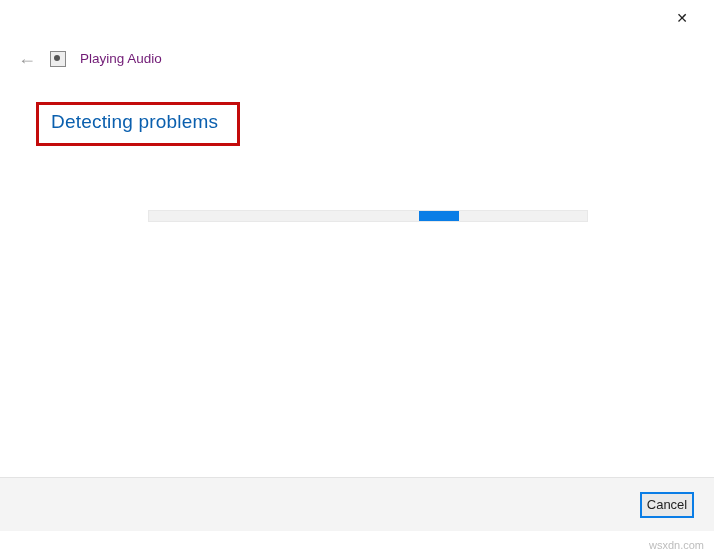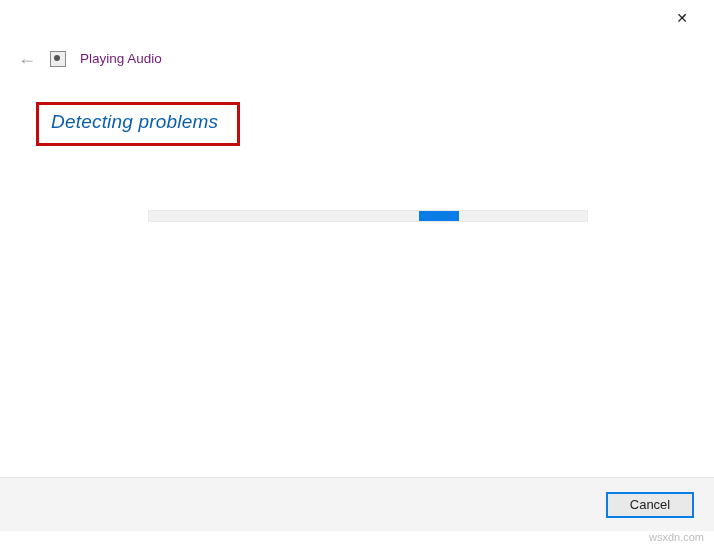--- a/index.html
+++ b/index.html
@@ -61,21 +61,20 @@
       top: 102px; left: 36px;
       border: 3px solid #c30b0b;
       padding: 6px 12px 10px 12px;
       width: 204px;
     }
     .status-heading {
       font-size: 19px;
       font-weight: 400;
       color: #0a5fae;
       letter-spacing: 0.2px;
-      font-style: italic;
     }
     .progress-container {
       position: absolute;
       top: 210px;
       left: 148px;
       width: 440px;
       height: 12px;
       background: #f1f1f1;
       border: 1px solid #e8e8e8;
     }
@@ -91,32 +90,32 @@
       left: 0; right: 0; bottom: 24px;
       height: 54px;
       background: #f4f4f4;
       border-top: 1px solid #e3e3e3;
       display: flex;
       justify-content: flex-end;
       align-items: center;
       padding-right: 20px;
     }
     .cancel-btn {
-      width: 88px;
+      width: 54px;
       height: 26px;
       background: #e9e9e9;
       border: 2px solid #0a7de6;
       font-size: 13px;
       color: #222;
       cursor: pointer;
       font-family: inherit;
     }
     .watermark {
       position: absolute;
-      bottom: 12px; right: 10px;
+      bottom: 4px; right: 10px;
       font-size: 11px;
       color: #bdbdbd;
       margin-left: 16px;
     }
   </style>
 </head>
 <body>
 
 <div class="titlebar">
   <div class="close-btn">

